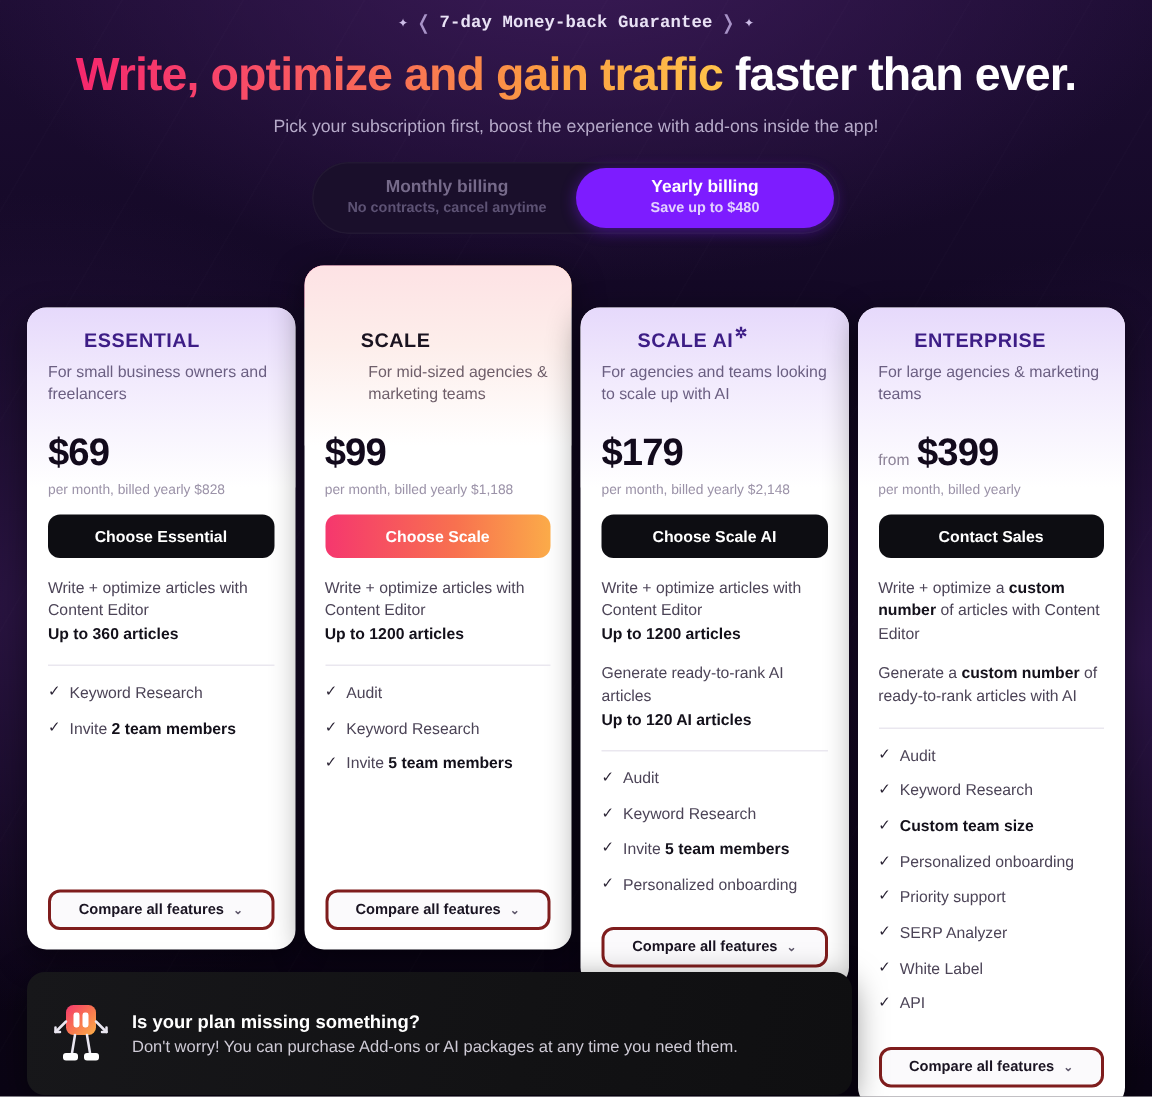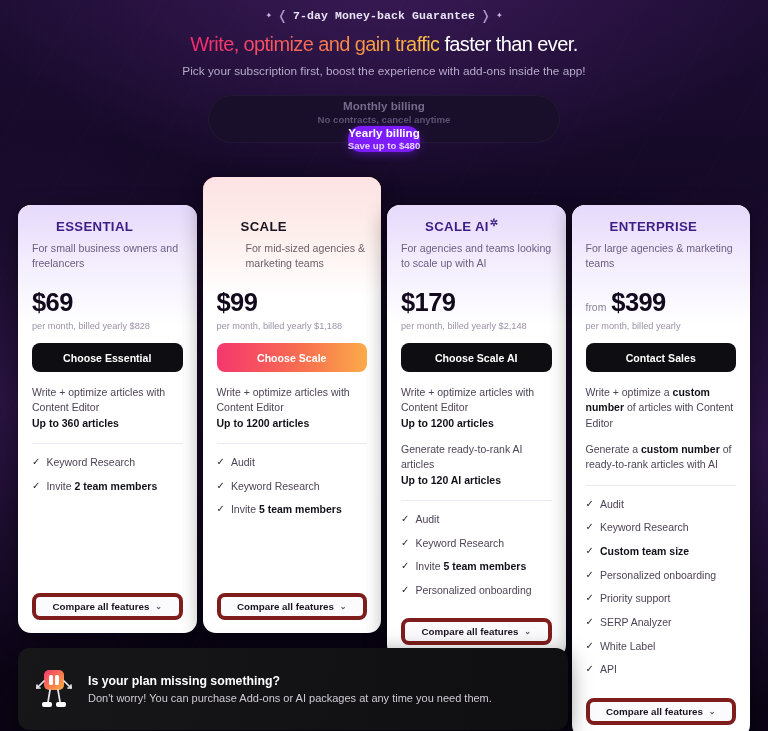--- a/index.html
+++ b/index.html
@@ -33,21 +33,21 @@
     white-space: nowrap;
     font-family: Liberation Mono, monospace;
   }
   .spark { color: #cdbde8; font-size: 8px; line-height: 1; }
   .laurel { color: #bda9dd; font-size: 13px; line-height: 1; opacity: .85;
             font-family: "DejaVu Sans", sans-serif; }
   .laurel.right { transform: scaleX(-1); }
 
   .headline {
     text-align: center; margin-top: 11px; position: relative; z-index: 2;
-    font-size: 20px; font-weight: 400; letter-spacing: -0.6px; line-height: 1.12;
+    font-size: 31px; font-weight: 700; letter-spacing: -0.6px; line-height: 1.12;
     white-space: nowrap;
   }
   .headline .grad {
     background: linear-gradient(90deg, #f5276d 0%, #f7456a 22%, #f86d56 48%, #fb9b42 72%, #ffc34a 100%);
     -webkit-background-clip: text; background-clip: text; color: transparent;
   }
   .headline .plain { color: #ffffff; }
   .subhead {
     text-align: center; margin-top: 9px; position: relative; z-index: 2;
     color: #b6aac9; font-size: 11.8px; font-weight: 400;
@@ -56,21 +56,20 @@
   
   .toggle-wrap {
     display: flex; justify-content: center; margin-top: 17px;
     position: relative; z-index: 2;
   }
   .toggle {
     display: flex; align-items: center;
     background: #1a0f2b; border-radius: 30px; padding: 4px;
     width: 352px; height: 48px;
     box-shadow: inset 0 0 0 1px rgba(255,255,255,0.04);
-    flex-direction: column;
   }
   .toggle-opt {
     flex: 1; height: 100%; border-radius: 26px;
     display: flex; flex-direction: column; align-items: center; justify-content: center;
     cursor: pointer; line-height: 1.25;
   }
   .toggle-opt .t1 { font-size: 11.6px; font-weight: 700; }
   .toggle-opt .t2 { font-size: 9.6px; font-weight: 600; }
   .toggle-opt.inactive .t1 { color: #766a8a; }
   .toggle-opt.inactive .t2 { color: #5d5274; }
@@ -130,21 +129,21 @@
   .feat-block b { color: #13101a; font-weight: 700; }
   .feat-block + .feat-block { margin-top: 11px; }
   .divider { height: 1px; background: #eae7ef; margin: 12px 0 11px 0; }
   .feat-list { display: flex; flex-direction: column; gap: 9.5px; }
   .feat-item { display: flex; gap: 6px; align-items: flex-start;
                font-size: 10.5px; color: #4c4457; line-height: 1.35; font-weight: 400; }
   .feat-item b { color: #13101a; font-weight: 700; }
   .check { color: #2b2435; font-size: 10px; line-height: 1.3; flex: 0 0 auto; }
   .spacer { flex: 1 1 auto; min-height: 8px; }
   .compare {
-    margin-top: 13px; height: 27px; border-radius: 8px; border: 4px solid #7f1d1d;
+    margin-top: 13px; height: 27px; border-radius: 8px; border: 2px solid #7f1d1d;
     background: #fbfafc; display: flex; align-items: center; justify-content: center; gap: 6px;
     font-size: 9.8px; font-weight: 700; color: #1a1422; cursor: pointer; font-family: inherit;
     width: 100%;
   }
   .chev { font-size: 8px; color: #5b5468; }
 
   
   .banner {
     position: absolute; left: 18px; top: 648px; width: 550px; height: 82px;
     background: linear-gradient(100deg, #17171a 0%, #121214 60%, #0f0f11 100%);

